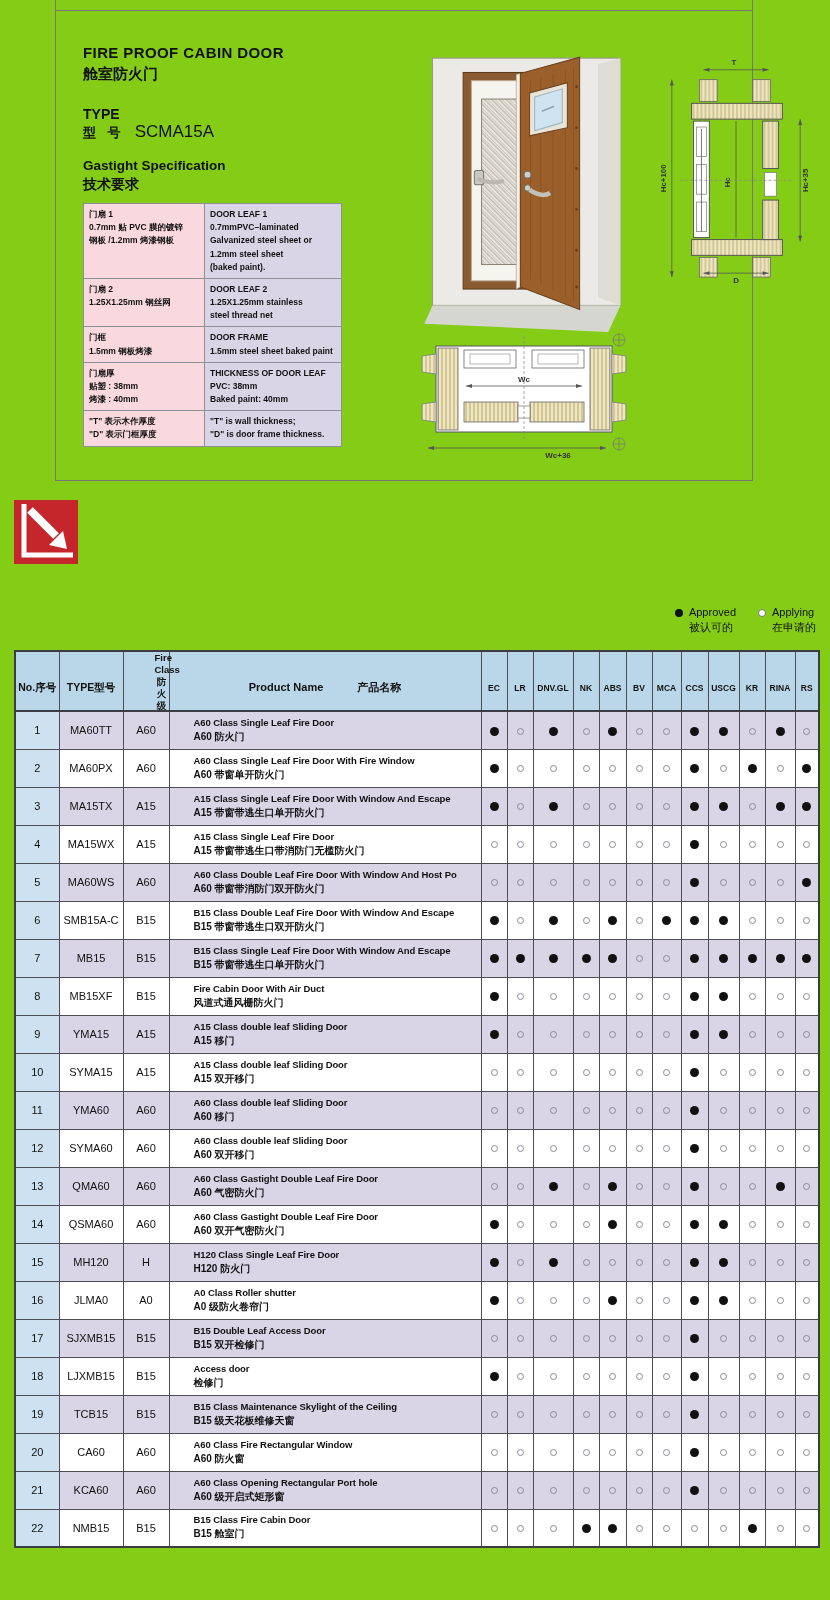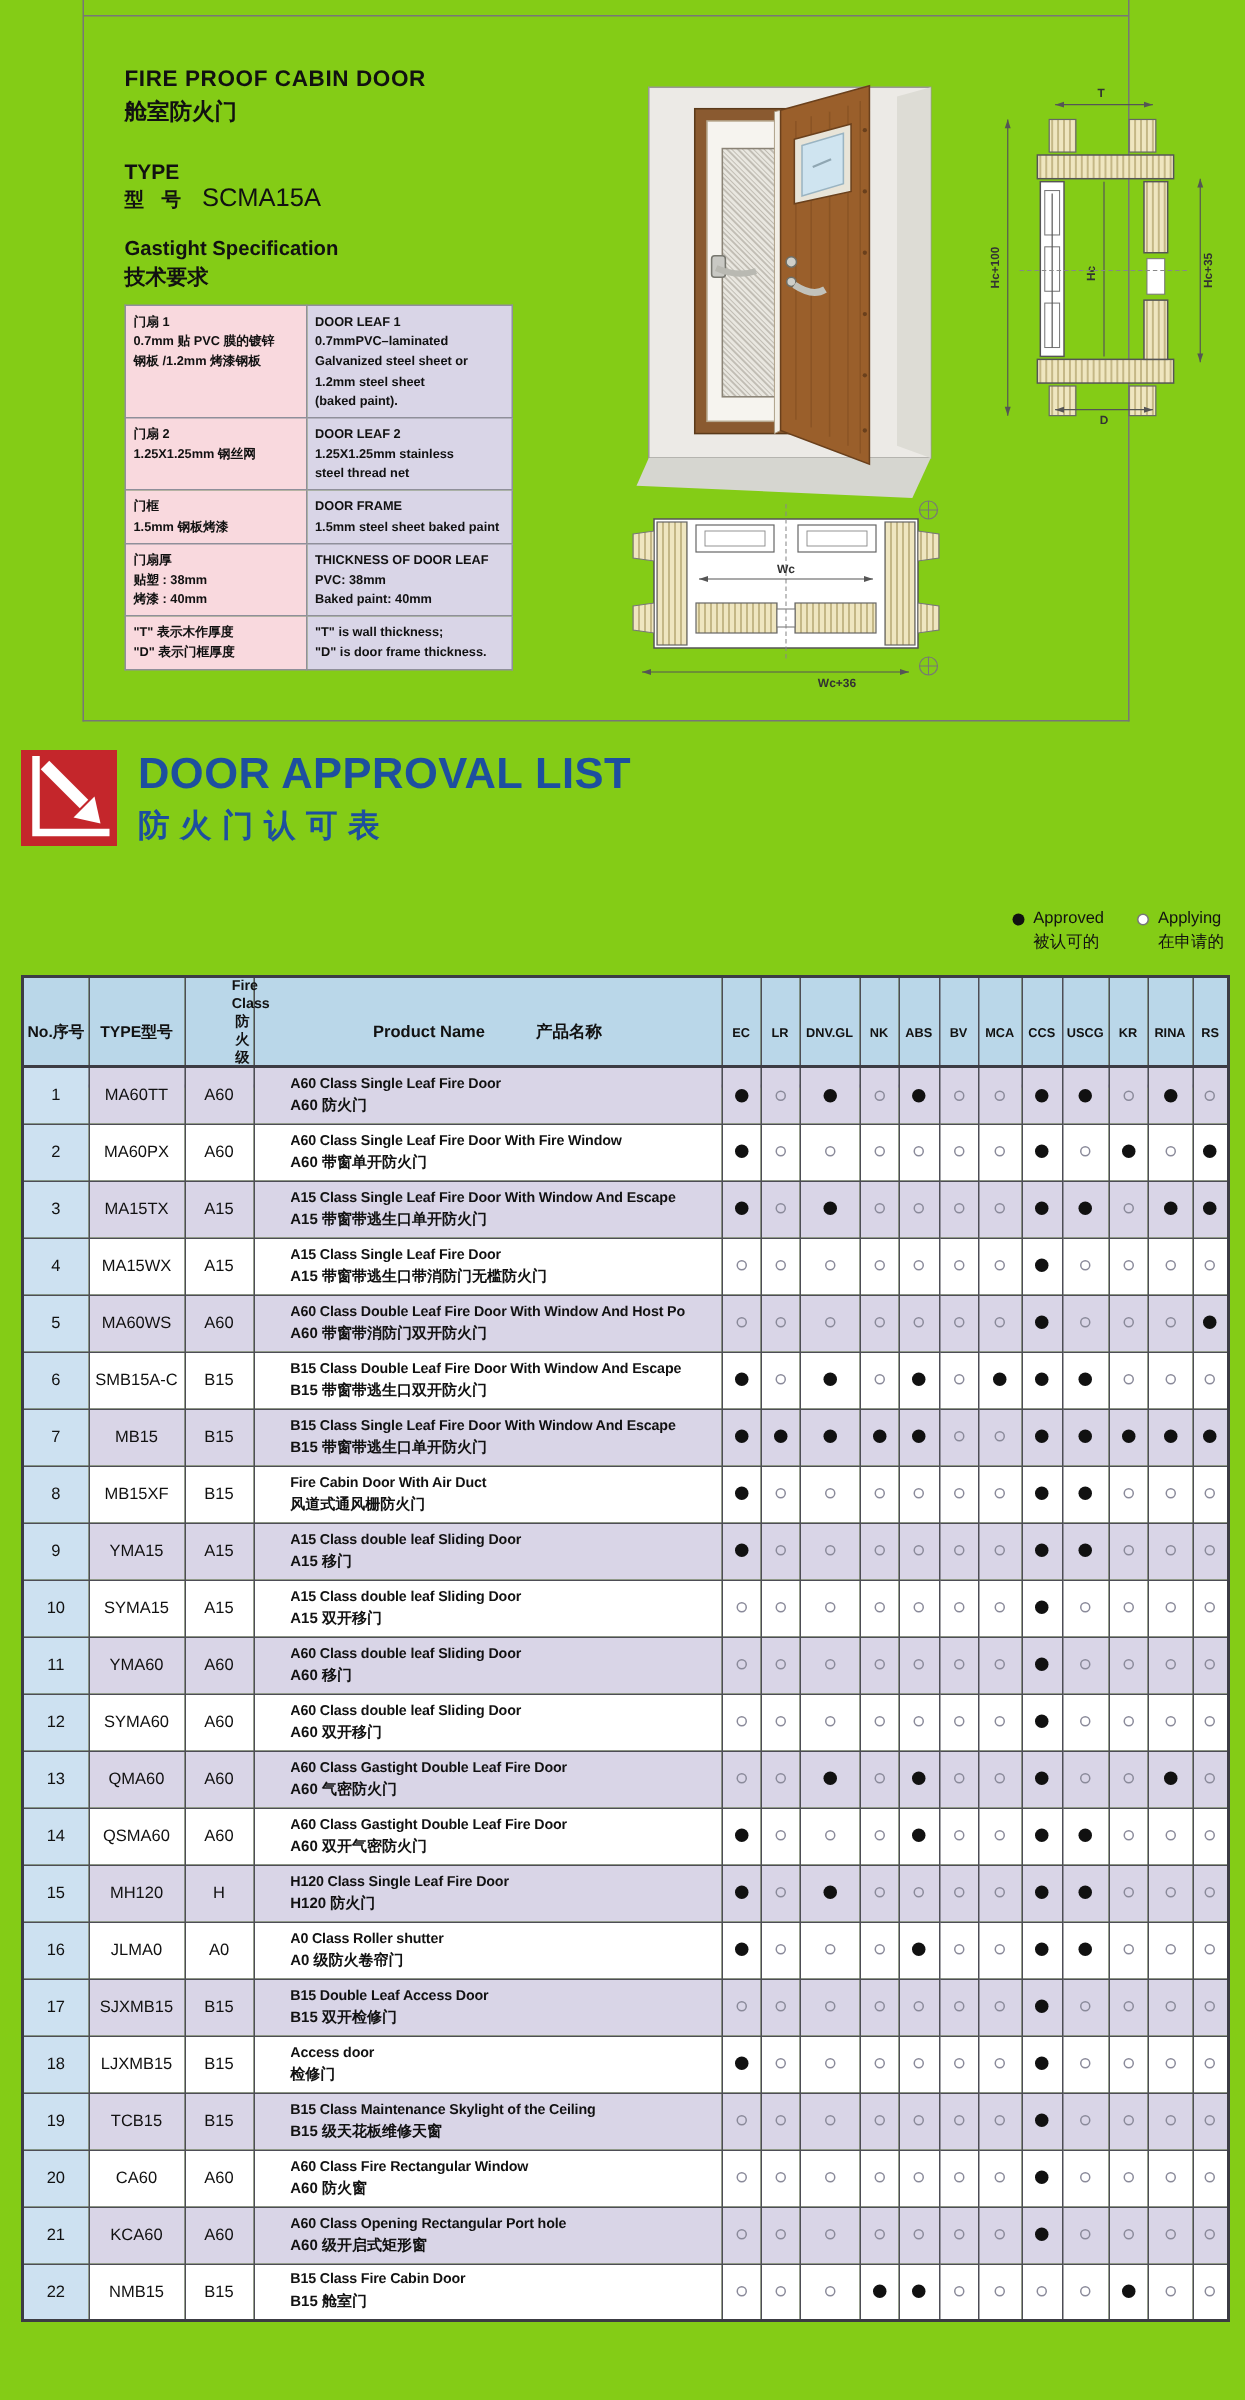--- a/index.html
+++ b/index.html
@@ -253,24 +253,20 @@
     </svg>
   </div>
 
   <div class="appr-header">
     <svg width="64" height="66" viewBox="0 0 64 66">
       <rect x="0" y="2" width="64" height="64" fill="#c4262b"></rect>
       <polyline points="10,6 10,57 59,57" fill="none" stroke="#fff" stroke-width="5"></polyline>
       <line x1="16" y1="12" x2="42" y2="38" stroke="#fff" stroke-width="8"></line>
       <polygon points="53,51 35,47 49,33" fill="#fff"></polygon>
     </svg>
-    <div class="appr-titles">
-      <div class="appr-en">DOOR APPROVAL LIST</div>
-      <div class="appr-zh">防火门认可表</div>
-    </div>
   </div>
 
   <div class="legend">
     <div class="leg-item">
       <span class="leg-dot f"></span>
       <div>
         <div>Approved</div>
         <div class="leg-zh">被认可的</div>
       </div>
     </div>

